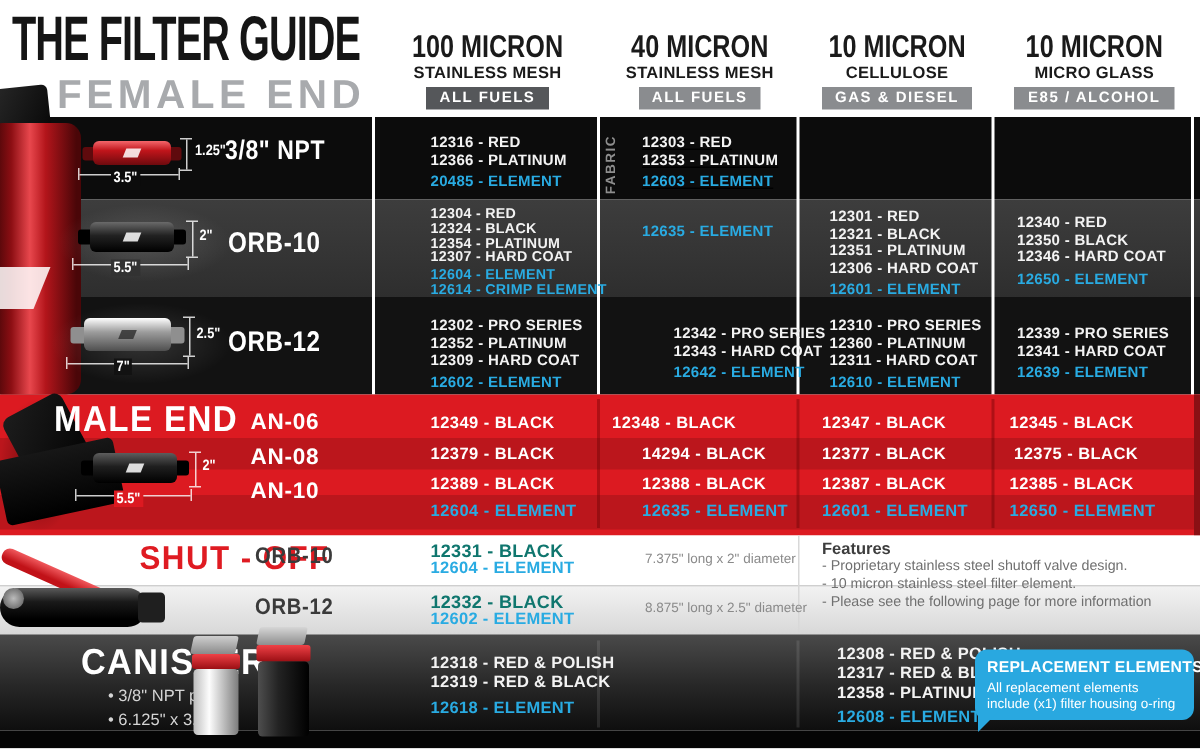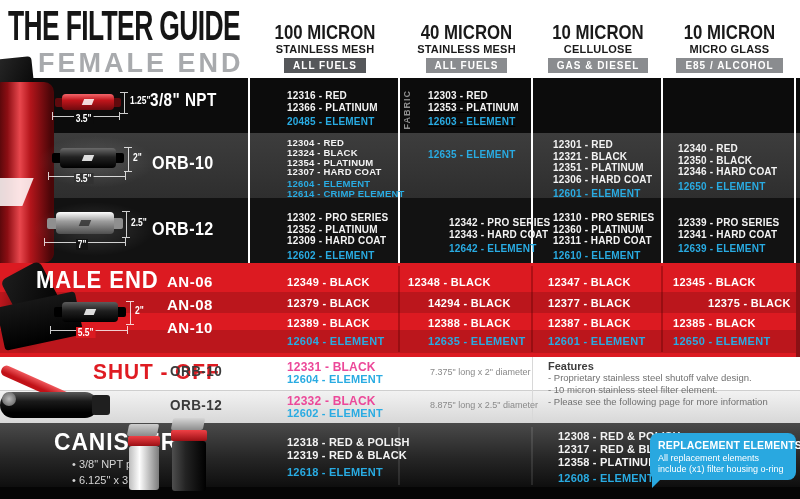--- a/index.html
+++ b/index.html
@@ -57,21 +57,21 @@
   .male-title{font-size:24px;font-weight:bold;color:#fff;letter-spacing:1px;transform:scaleX(.92);transform-origin:0 0;}
   .anlabel{font-size:15px;font-weight:bold;color:#fff;letter-spacing:.5px;}
   .mcell{font-size:11px;font-weight:bold;color:#fff;letter-spacing:.3px;white-space:nowrap;}
   .mcell.ele{color:#29abe2;}
 
   
   .shutbgA{left:0;top:357px;width:800px;height:33px;background:#fff;}
   .shutbgB{left:0;top:390px;width:800px;height:33px;background:linear-gradient(180deg,#f2f2f2,#d7d7d7);border-top:1px solid #cfcfcf;}
   .shut-title{font-size:22px;font-weight:bold;color:#df1b22;letter-spacing:1px;transform:scaleX(.95);transform-origin:0 0;}
   .shutlabel{font-size:15px;font-weight:bold;color:#3a3a3a;transform:scaleX(.9);transform-origin:0 0;letter-spacing:.5px;}
-  .shutpart{font-size:12px;font-weight:bold;color:#ec4899;letter-spacing:.2px;}
+  .shutpart{font-size:12px;font-weight:bold;color:#0f766e;letter-spacing:.2px;}
   .shutele{font-size:11px;font-weight:bold;color:#29abe2;letter-spacing:.2px;}
   .spec{font-size:9px;color:#8a8a8a;}
   .feat-title{font-size:11px;font-weight:bold;color:#3d3d3d;}
   .feat-lines{font-size:9.5px;color:#707070;line-height:12px;}
   .shut-sep{left:532px;top:357px;width:1px;height:66px;background:#d8d8d8;}
 
   
   .canbg{left:0;top:423px;width:800px;height:64px;background:linear-gradient(180deg,#4a4a4a 0%,#262626 55%,#0e0e0e 100%);}
   .canbar{left:0;top:487px;width:800px;height:12px;background:#050505;}
   .can-title{font-size:24px;font-weight:bold;color:#fff;letter-spacing:1px;transform:scaleX(.95);transform-origin:0 0;}
@@ -298,21 +298,21 @@
   <div class="abs dim-label" style="left:76px;top:327px;background:#dc1a21;padding:0 2px;">5.5"</div>
 
   <div class="abs mcell" style="left:287px;top:276px;">12349 - BLACK</div>
   <div class="abs mcell" style="left:408px;top:276px;">12348 - BLACK</div>
   <div class="abs mcell" style="left:548px;top:276px;">12347 - BLACK</div>
   <div class="abs mcell" style="left:673px;top:276px;">12345 - BLACK</div>
 
   <div class="abs mcell" style="left:287px;top:297px;">12379 - BLACK</div>
   <div class="abs mcell" style="left:428px;top:297px;">14294 - BLACK</div>
   <div class="abs mcell" style="left:548px;top:297px;">12377 - BLACK</div>
-  <div class="abs mcell" style="left:708px;top:297px;">12375 - BLACK</div>
+  <div class="abs mcell" style="left:676px;top:297px;">12375 - BLACK</div>
 
   <div class="abs mcell" style="left:287px;top:317px;">12389 - BLACK</div>
   <div class="abs mcell" style="left:428px;top:317px;">12388 - BLACK</div>
   <div class="abs mcell" style="left:548px;top:317px;">12387 - BLACK</div>
   <div class="abs mcell" style="left:673px;top:317px;">12385 - BLACK</div>
 
   <div class="abs mcell ele" style="left:287px;top:335px;">12604 - ELEMENT</div>
   <div class="abs mcell ele" style="left:428px;top:335px;">12635 - ELEMENT</div>
   <div class="abs mcell ele" style="left:548px;top:335px;">12601 - ELEMENT</div>
   <div class="abs mcell ele" style="left:673px;top:335px;">12650 - ELEMENT</div>

